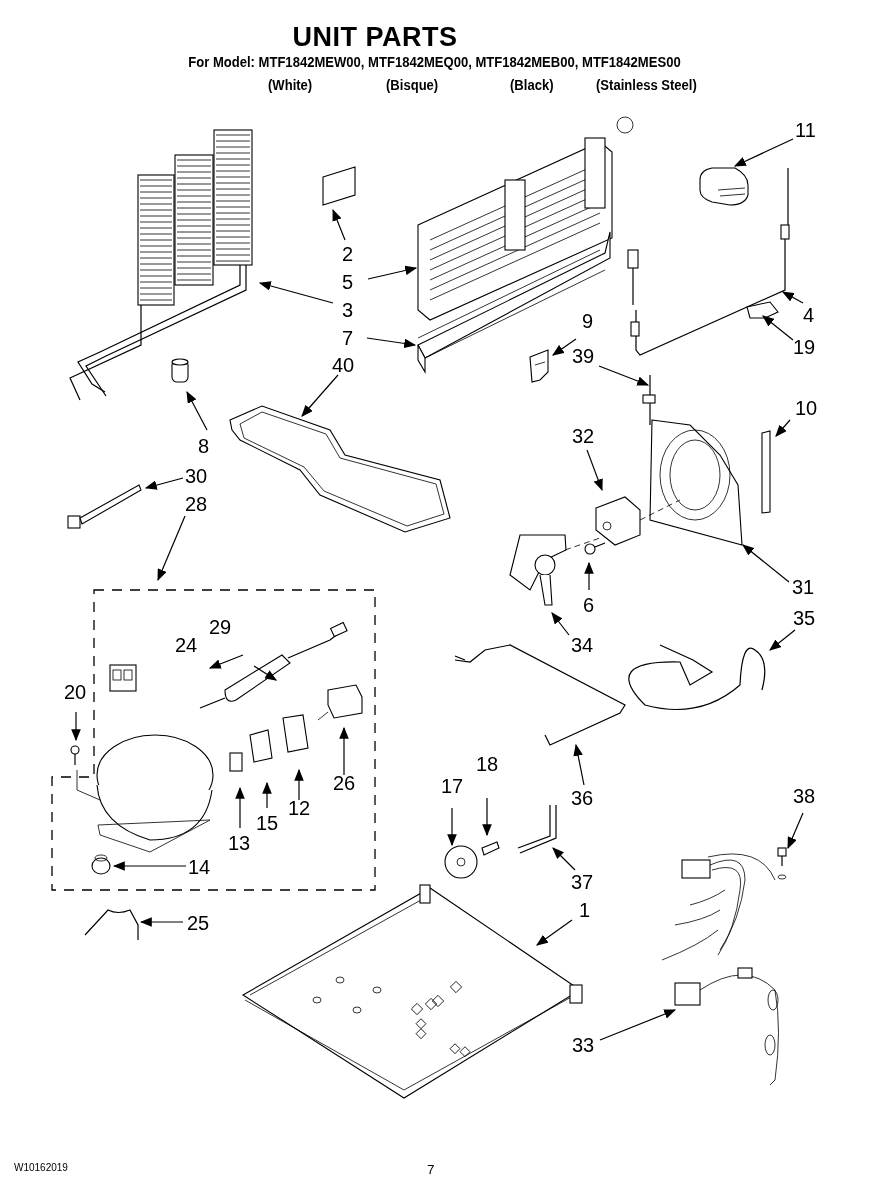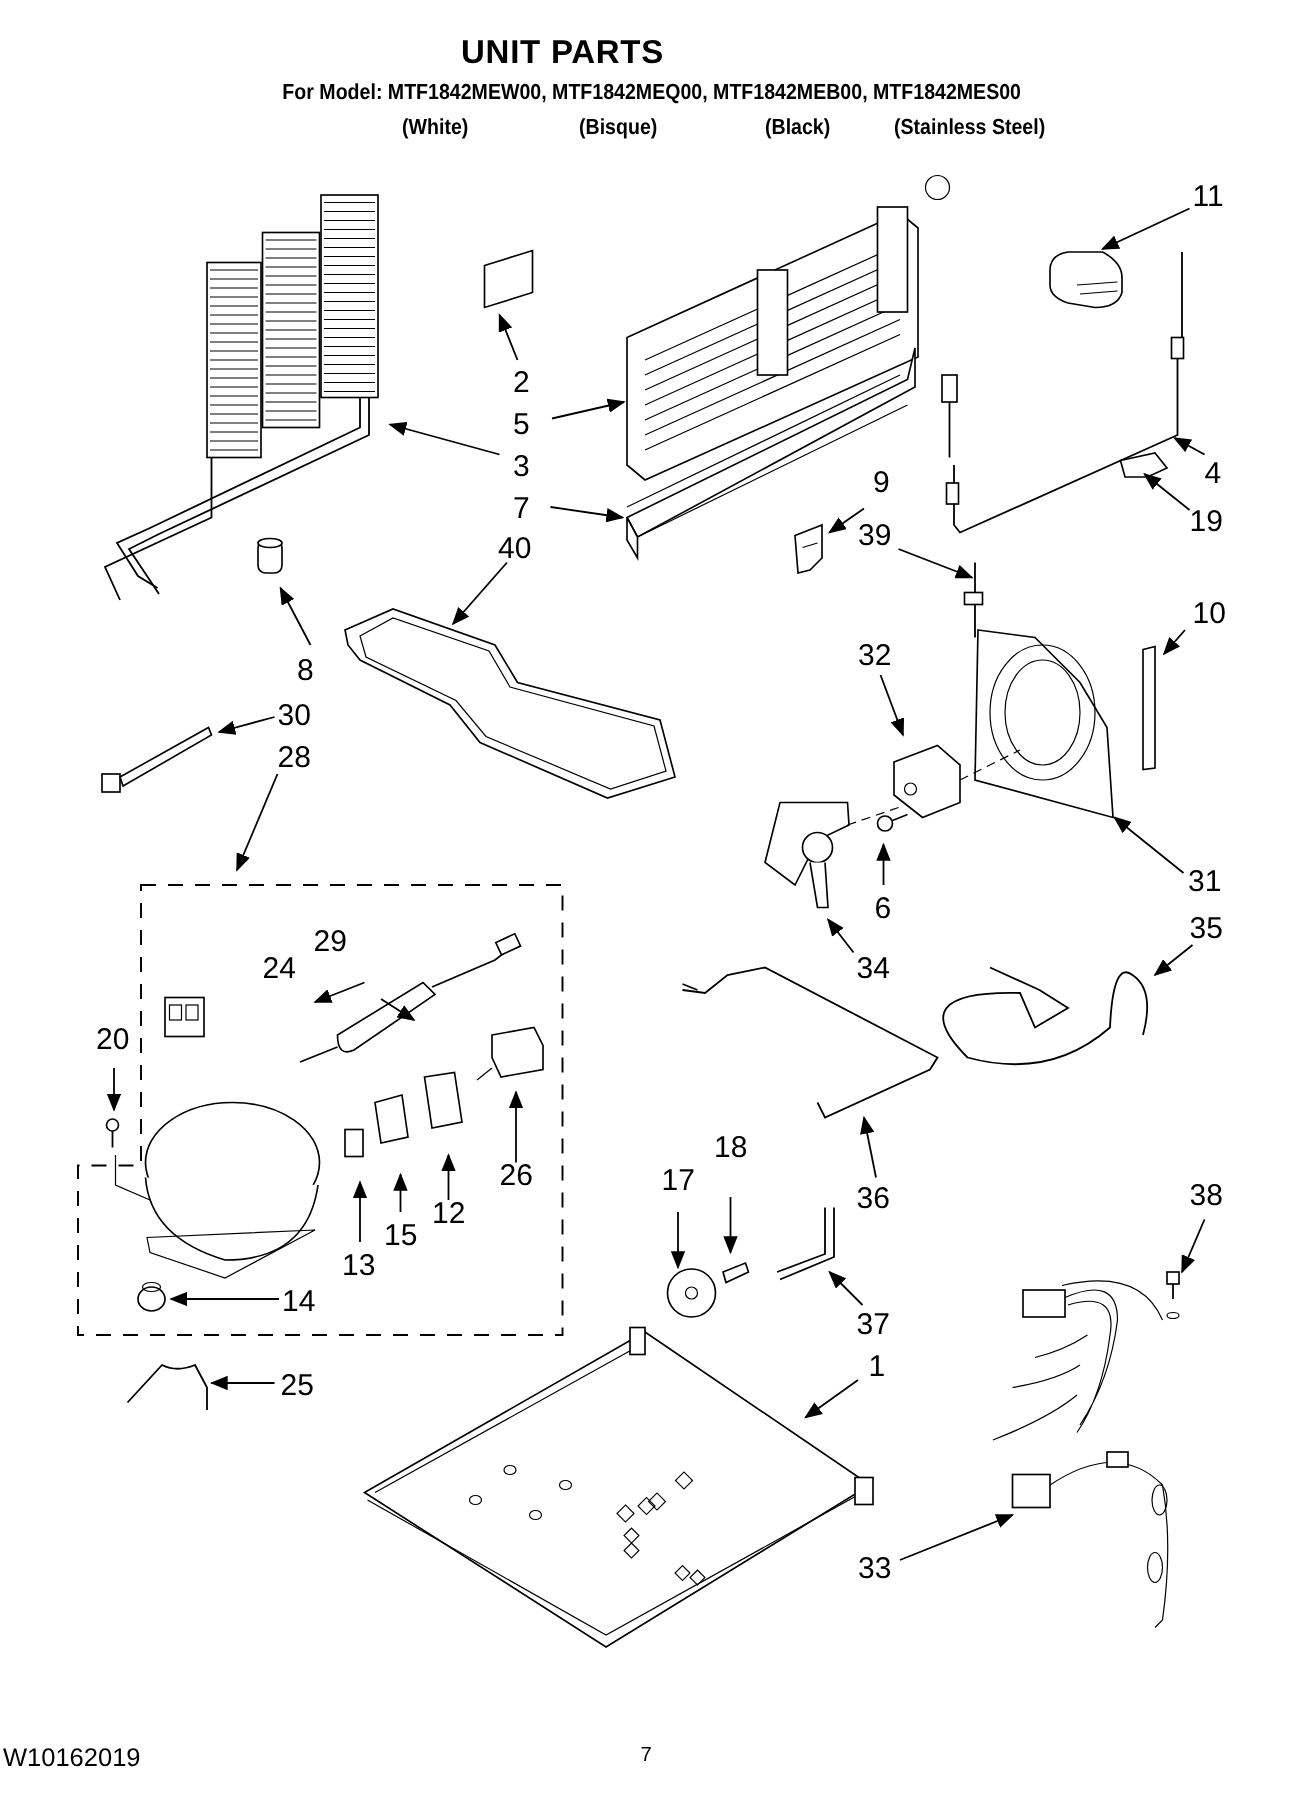--- a/index.html
+++ b/index.html
@@ -1,20 +1,20 @@
 <!DOCTYPE html>
 <html><head>
 <meta charset="utf-8">
 <style>
   html, body { margin:0; padding:0; background:#ffffff; }
   body { width:869px; height:1200px; position:relative; overflow:hidden; font-family:"Liberation Sans", sans-serif; color:#000; }
-  .title { position:absolute; left:0; width:750px; top:22px; text-align:center; font-weight:bold; font-size:22px; letter-spacing:0.5px; }
+  .title { position:absolute; left:0; width:750px; top:22px; text-align:center; font-weight:bold; font-size:27px; letter-spacing:0.5px; }
   .models { position:absolute; left:0; width:869px; top:54px; text-align:center; font-weight:bold; font-size:14.5px; transform:scaleX(0.9); transform-origin:434px 0; white-space:nowrap; }
   .colors { position:absolute; top:77px; font-weight:bold; font-size:14.5px; transform:scaleX(0.9); transform-origin:0 0; white-space:nowrap; }
-  .footer-id { position:absolute; left:2px; top:1162px; font-size:17px; }
+  .footer-id { position:absolute; left:14px; top:1162px; font-size:10px; }
   .page-num { position:absolute; left:427px; top:1162px; font-size:13.5px; }
   svg#diagram { position:absolute; left:0; top:0; }
   .lbl { font-family:"Liberation Sans", sans-serif; font-size:20px; fill:#000; }
   .ln { stroke:#000; stroke-width:1.2; fill:none; }
   .part { stroke:#000; stroke-width:1.1; fill:#fff; }
   .thin { stroke:#000; stroke-width:0.8; fill:none; }
   .dash { stroke:#000; stroke-width:1.3; fill:none; stroke-dasharray:10 8; }
 </style>
 </head>
 <body>

